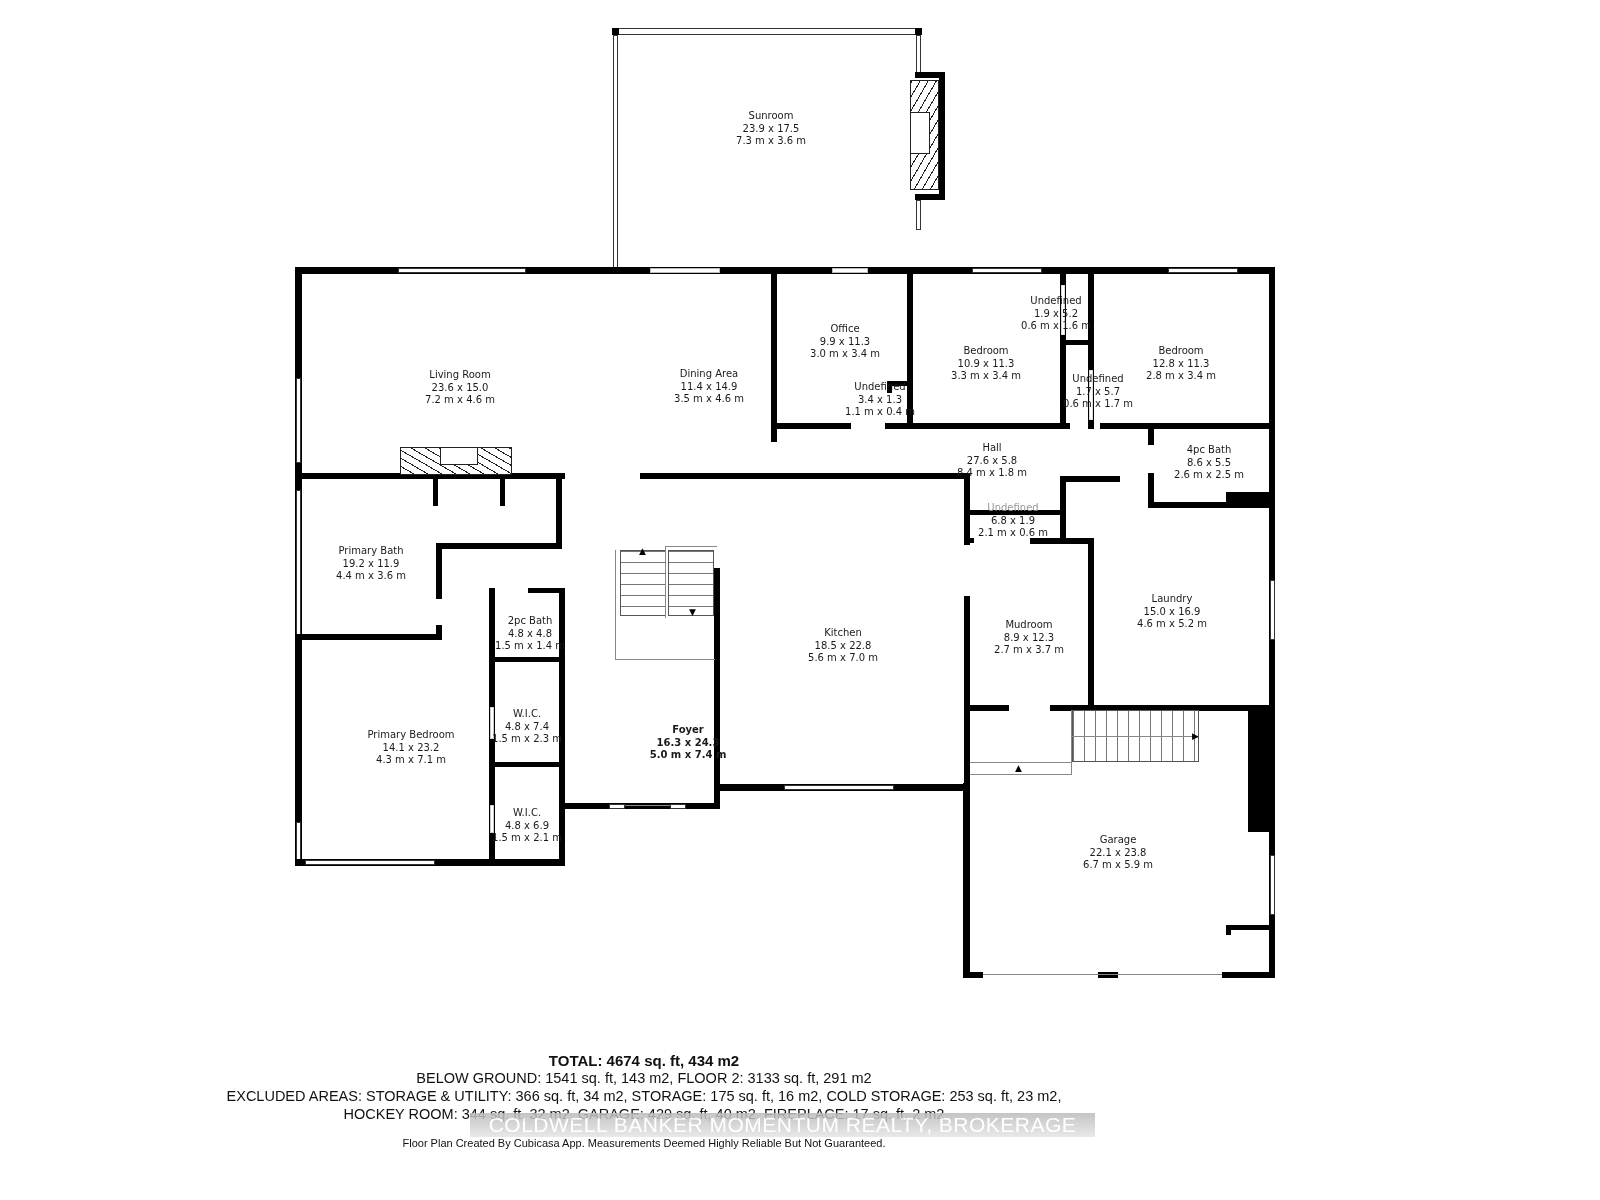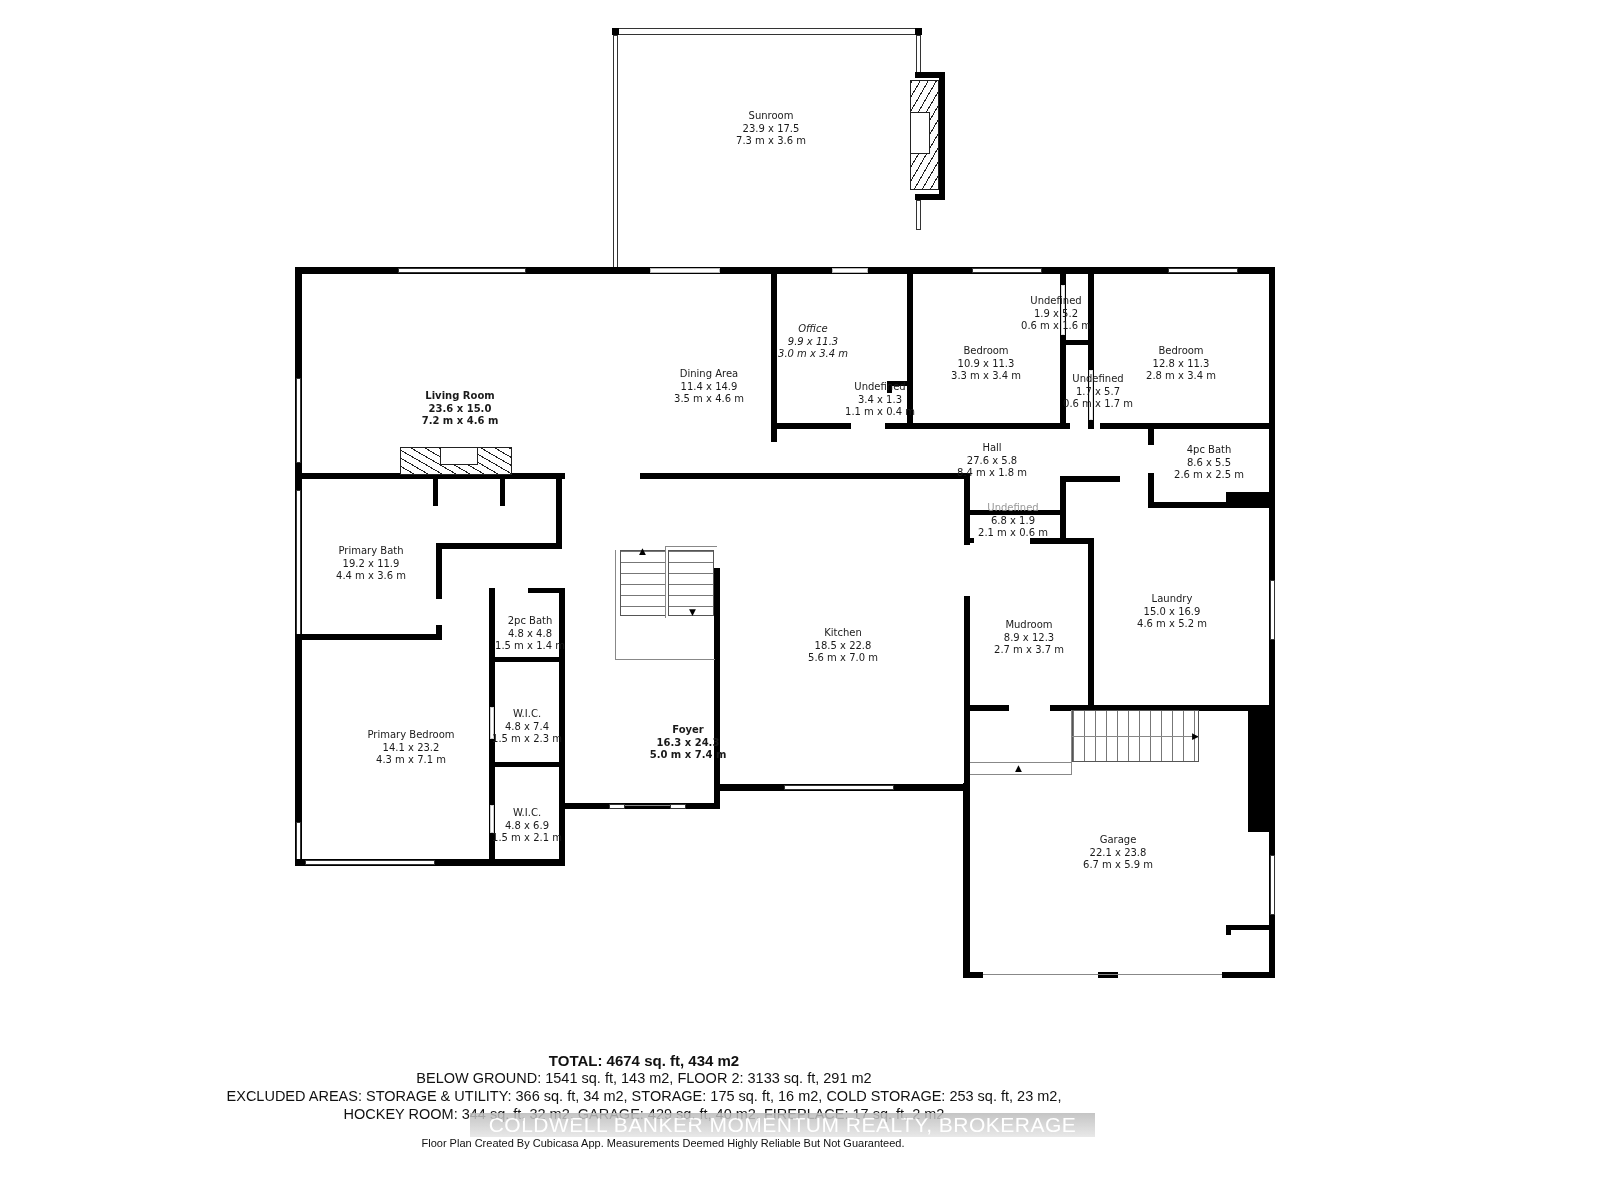--- a/index.html
+++ b/index.html
@@ -20,21 +20,21 @@
   .stairs-v { position:absolute; border:1px solid #555; box-sizing:border-box;
     background-image: linear-gradient(90deg, #777 1px, transparent 1px); background-size:11px 100%; }
   .arrow { position:absolute; font-size:9px; line-height:9px; color:#000; }
   .footer { position:absolute; left:0; width:1288px; text-align:center; font-family:"Liberation Sans", sans-serif; }
   .f-total { top:1052px; font-size:15px; font-weight:bold; }
   .f-line { font-size:14.5px; }
   .f1 { top:1070px; } .f2 { top:1088px; } .f3 { top:1106px; }
   .watermark { position:absolute; top:1113px; left:470px; width:625px; height:24px; text-align:center;
     font-family:"Liberation Sans", sans-serif; font-size:21px; color:#fff; letter-spacing:0.5px;
     background:linear-gradient(#bbb,#e5e5e5); opacity:0.85; line-height:24px; }
-  .f-credit { top:1137px; font-size:11px;margin-left:19px; }
+  .f-credit { top:1137px; font-size:11px; }
 </style>
 </head>
 <body>
 
 <div class="plan">
 
   <div class="win" style="left:612px;top:28px;width:310px;height:7px;"></div>
   <div class="w" style="left:612px;top:28px;width:7px;height:7px;"></div>
   <div class="w" style="left:915px;top:28px;width:7px;height:7px;"></div>
   <div class="win" style="left:613px;top:35px;width:5px;height:234px;"></div>
@@ -148,31 +148,31 @@
   <div class="thin" style="left:970px;top:774px;width:102px;height:1px;"></div>
   <div class="thin" style="left:1071px;top:710px;width:1px;height:64px;"></div>
   <div class="arrow" style="left:1192px;top:732px;">▶</div>
   <div class="arrow" style="left:1015px;top:764px;">▲</div>
 
   <div class="room-label" style="left:771px;top:129px;">
     <span>Sunroom</span>
     <span>23.9 x 17.5</span>
     <span>7.3 m x 3.6 m</span>
   </div>
-  <div class="room-label" style="left:460px;top:409px;font-weight:bold;">
+  <div class="room-label" style="left:460px;top:388px;">
     <span>Living Room</span>
     <span>23.6 x 15.0</span>
     <span>7.2 m x 4.6 m</span>
   </div>
   <div class="room-label" style="left:709px;top:387px;">
     <span>Dining Area</span>
     <span>11.4 x 14.9</span>
     <span>3.5 m x 4.6 m</span>
   </div>
-  <div class="room-label" style="left:813px;top:342px;font-style:italic;">
+  <div class="room-label" style="left:845px;top:342px;">
     <span>Office</span>
     <span>9.9 x 11.3</span>
     <span>3.0 m x 3.4 m</span>
   </div>
   <div class="room-label" style="left:880px;top:400px;">
     <span>Undefined</span>
     <span>3.4 x 1.3</span>
     <span>1.1 m x 0.4 m</span>
   </div>
   <div class="room-label" style="left:986px;top:364px;">

